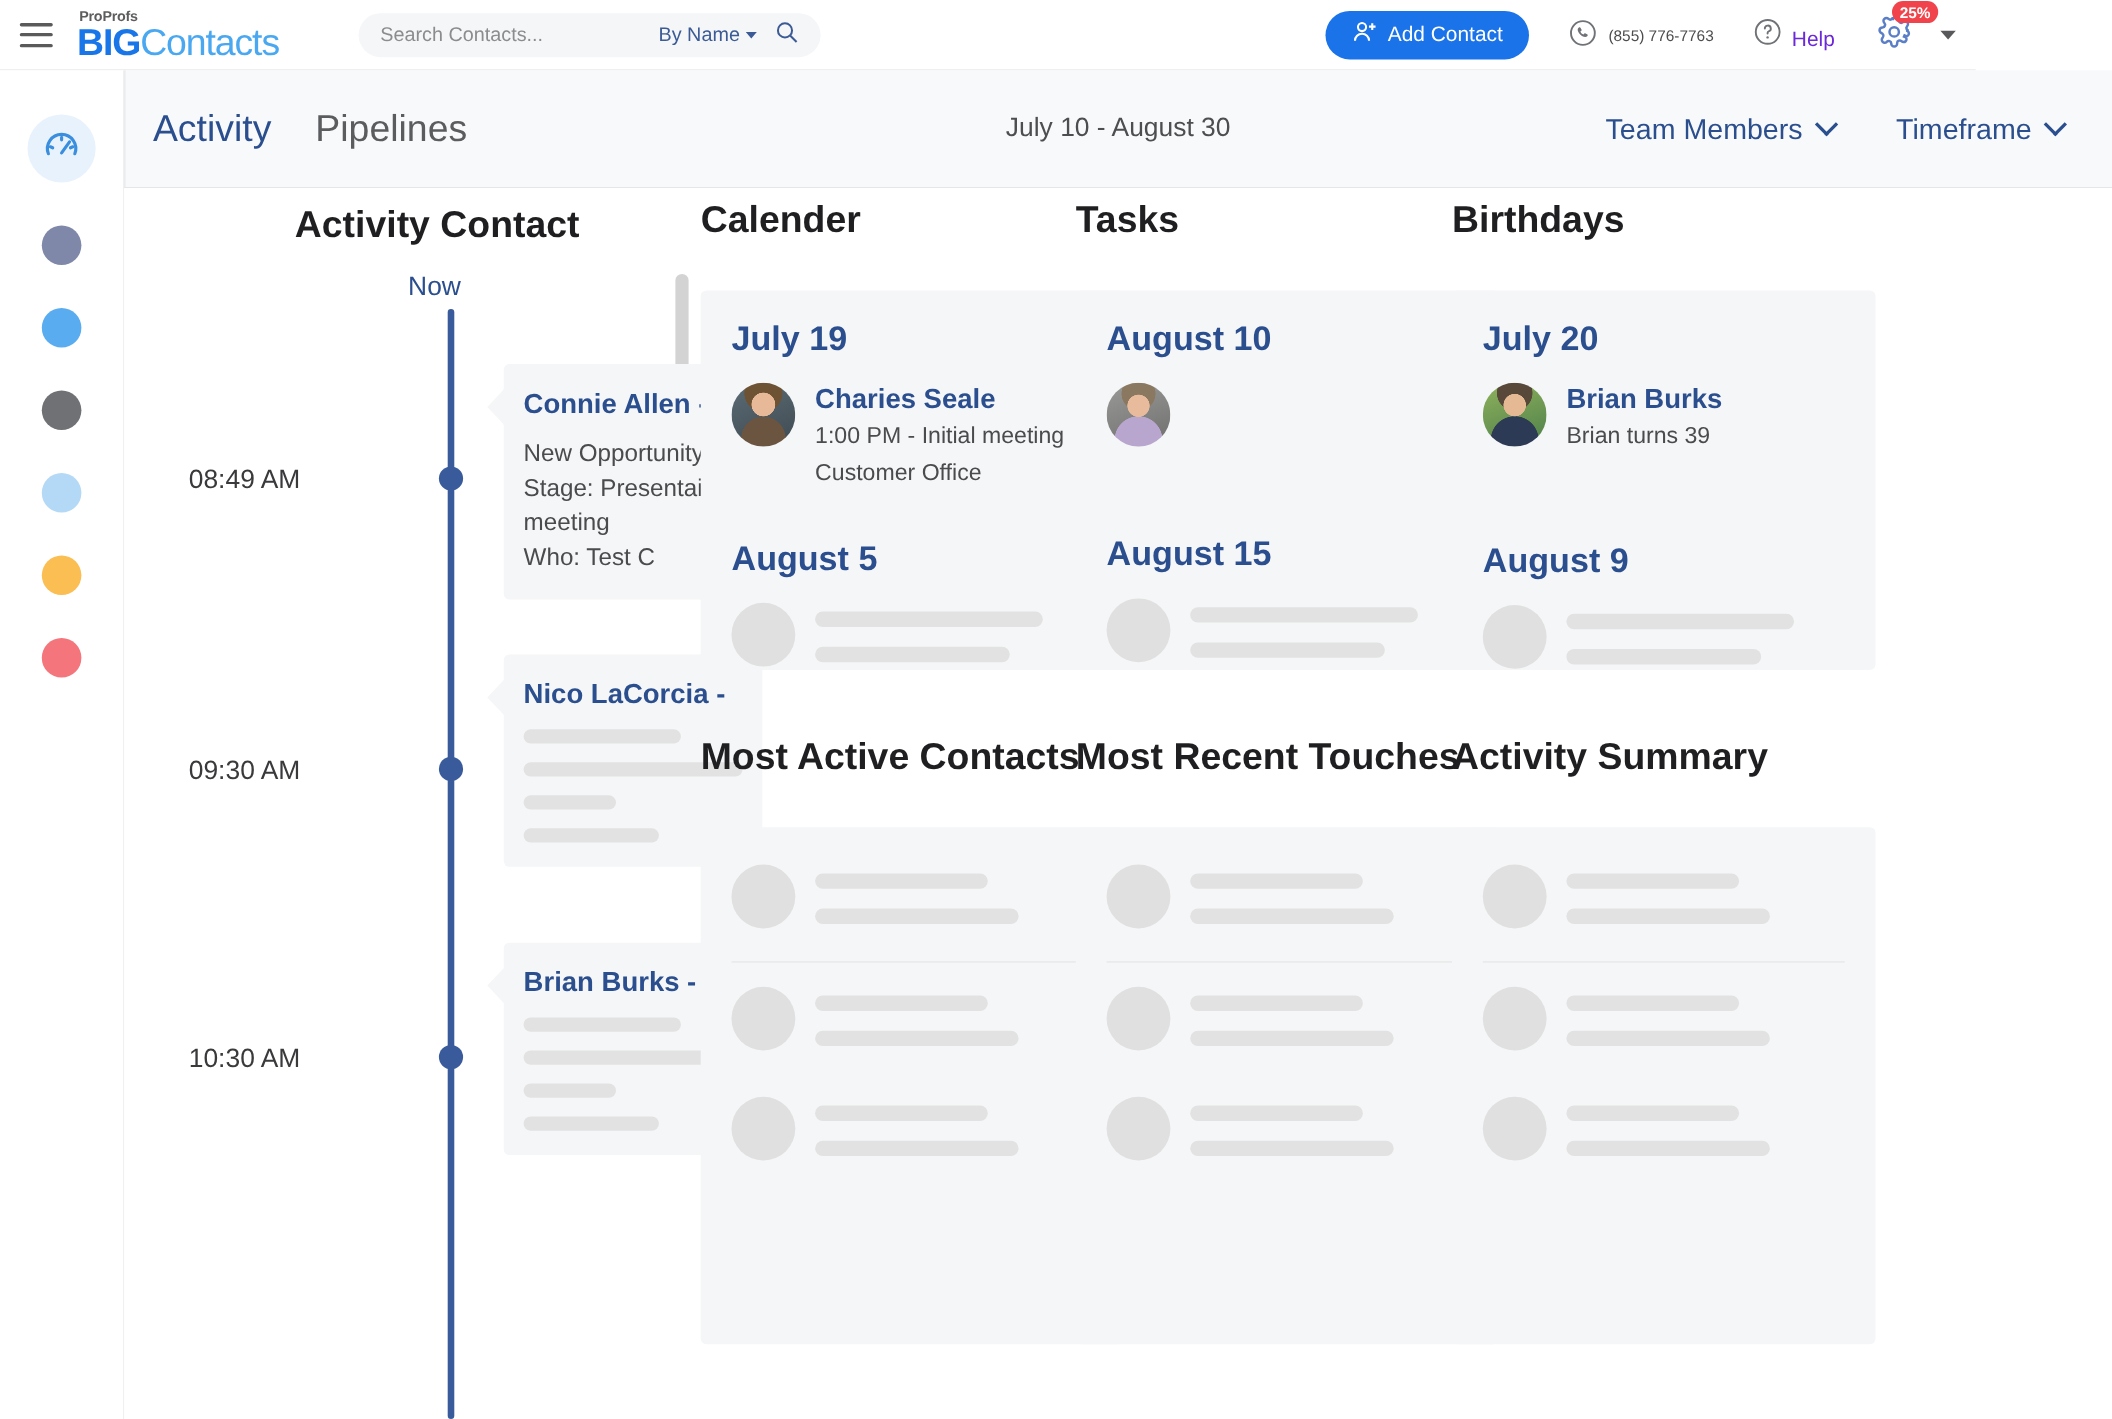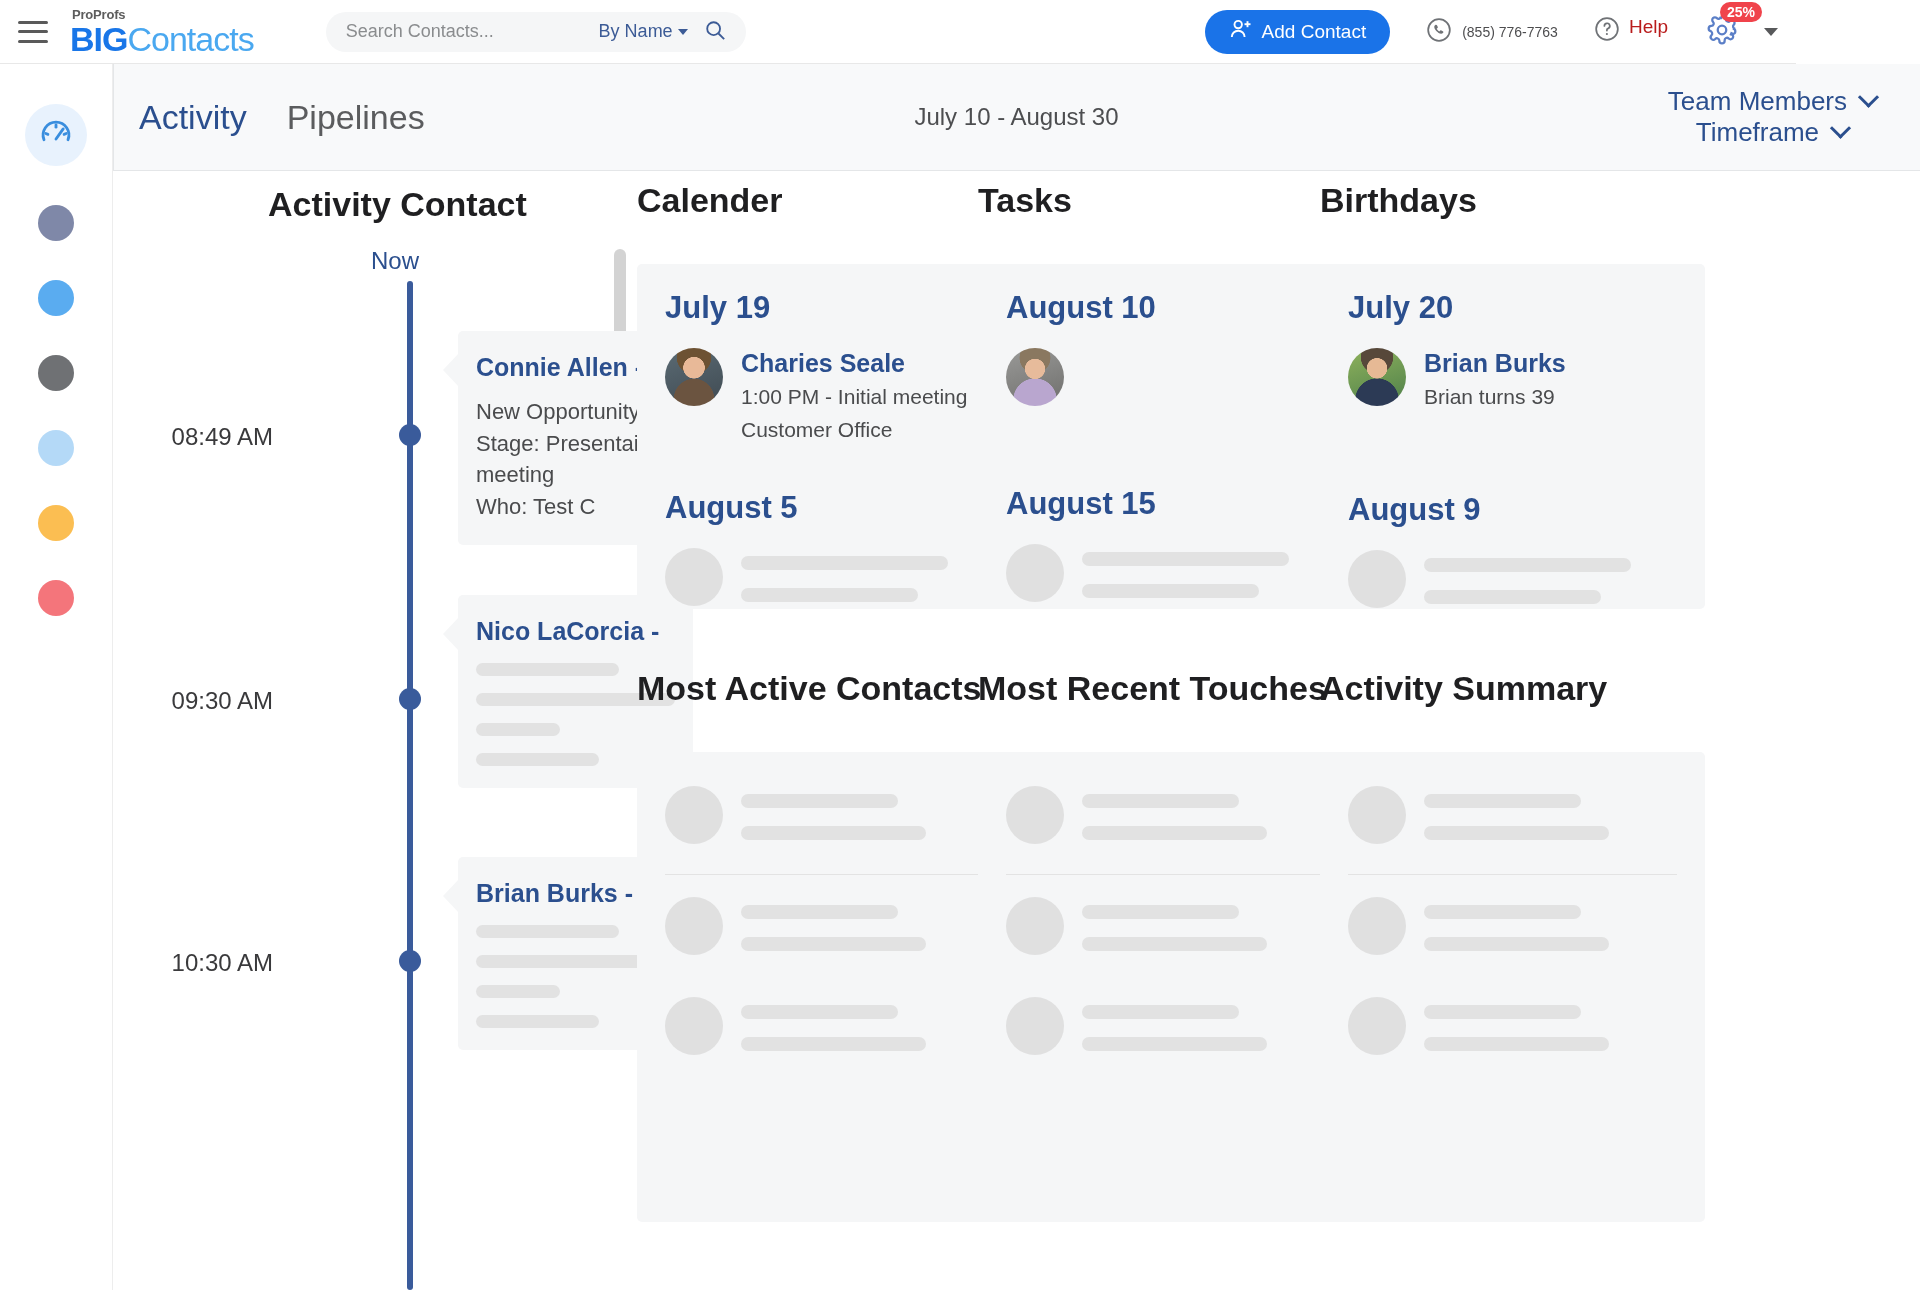--- a/index.html
+++ b/index.html
@@ -52,21 +52,21 @@
   }
   .search-icn { margin-left:16px; cursor:pointer; }
 
   .topbar-right { margin-left:auto; display:flex; align-items:center; padding-right:18px; }
   .add-contact {
     background:#1a73e8; color:#fff; border:none; border-radius:24px;
     height:44px; padding:0 24px; font-size:19px; cursor:pointer;
     display:flex; align-items:center; gap:9px; font-family:"Liberation Sans", sans-serif;
   }
   .phone-item { display:flex; align-items:center; gap:10px; margin-left:36px; color:#4d4d4f; font-size:14px; cursor:pointer;}
-  .help-item { display:flex; align-items:flex-start; gap:9px; margin-left:36px; color:#b91c1c; font-size:19px; cursor:pointer;}
+  .help-item { display:flex; align-items:flex-end; gap:9px; margin-left:36px; color:#6d28d9; font-size:19px; cursor:pointer;}
   .help-item .q-circ { color:#6f7276; }
   .gear-wrap { position:relative; margin-left:38px; display:flex; align-items:center; cursor:pointer;}
   .badge-25 {
     position:absolute; top:-12px; left:14px;
     background:#f0434b; color:#fff; font-size:14px; font-weight:bold;
     border-radius:11px; padding:2px 7px; line-height:1.15;
   }
   .caret-dark {
     margin-left:26px; width:0;height:0;
     border-left:7px solid transparent; border-right:7px solid transparent;
@@ -94,21 +94,21 @@
   .subnav::before{
     content:""; position:absolute; left:0; top:0; width:1px; height:107px; background:#e4e6e8;
   }
   .tab { font-size:34px; color:#5b5c5e; margin-left:40px; cursor:pointer; }
   .tab.active { color:#2b4f8e; }
   .tab:first-child { margin-left:26px; }
   .daterange {
     position:absolute; left:50%; transform:translateX(-50%);
     font-size:24px; color:#4d4e50;
   }
-  .subnav-right { margin-left:auto; display:flex; align-items:center; padding-right:44px;flex-direction:column; }
+  .subnav-right { margin-left:auto; display:flex; align-items:center; padding-right:44px; }
   .dd {
     font-size:26px; color:#2b4f8e; margin-left:56px; cursor:pointer;
     display:flex; align-items:center; gap:14px;
   }
   .chev { width:15px; height:15px; border-right:3px solid #2b4f8e; border-bottom:3px solid #2b4f8e;
           transform:rotate(45deg) translate(-3px,-3px); }
 
   
   .main {
     position:absolute; top:171px; left:113px; width:1807px; height:1119px;

